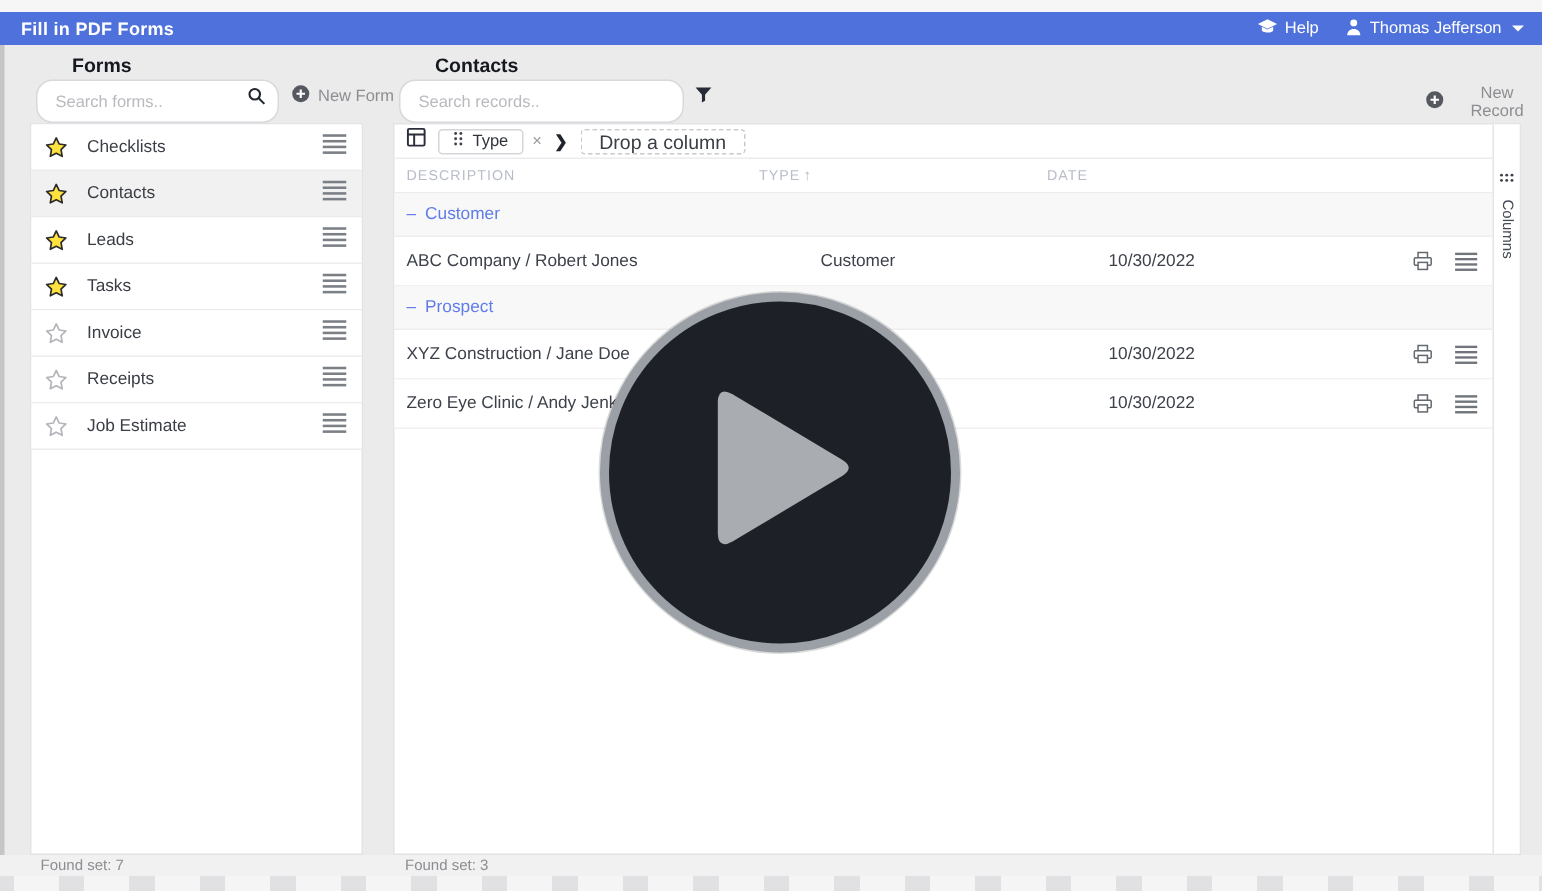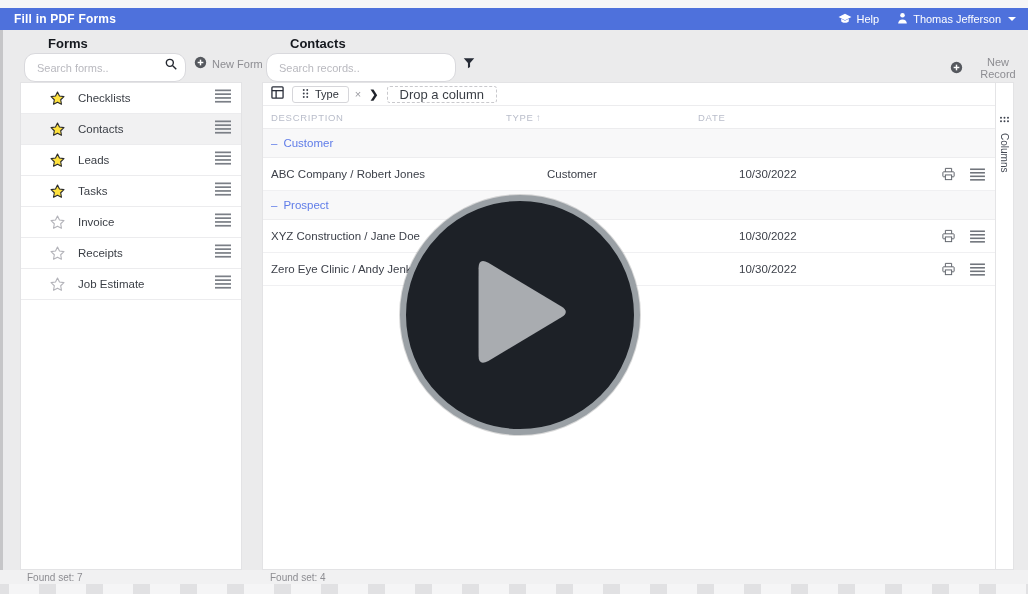--- a/index.html
+++ b/index.html
@@ -48,21 +48,21 @@
   #new-form-btn { left:194px; top:56px; }
   #new-record-btn { left:950px; top:56px; }
 
   
   .forms-card {
     position:absolute; left:20px; top:82px; width:222px; height:488px;
     background:#fff; border:1px solid #e3e3e5;
   }
   .form-item {
     height:31px; display:flex; align-items:center; border-bottom:1px solid #ececee;
-    cursor:pointer; padding:0 10px 0 28px; background:#fff;
+    cursor:pointer; padding:0 10px 0 8px; background:#fff;
   }
   .form-item.selected { background:#f1f1f2; }
   .form-item-label { font-size:11.5px; color:#3a3e45; margin-left:12px; }
   .form-item .drag-lines { margin-left:auto; }
   .star-icon svg { display:block; }
   .star-filled path { fill:#ffe23e; stroke:#2c2c2c; }
   .star-outline path { fill:#ffffff; stroke:#b4b4ba; }
 
   
   .records-card {
@@ -472,21 +472,21 @@
             <circle cx="10" cy="6" r="1.1"></circle>
           </g>
         </svg>
     </span>
     <span class="columns-rail-label">Columns</span>
   </div>
 </div>
 
 <div class="footer-band"></div>
 <span class="found-left">Found set: 7</span>
-<span class="found-right">Found set: 4</span>
+<span class="found-right">Found set: 3</span>
 <div class="scrubber"></div>
 
 <div class="play-overlay">
   <span>
     <svg width="110" height="120" viewBox="0 0 100 110">
         <path d="M12 14 Q12 4 21 9 L88 49 Q96 54 88 59 L21 99 Q12 104 12 94 Z" fill="#a9acb0"></path>
       </svg>
   </span>
 </div>
 

